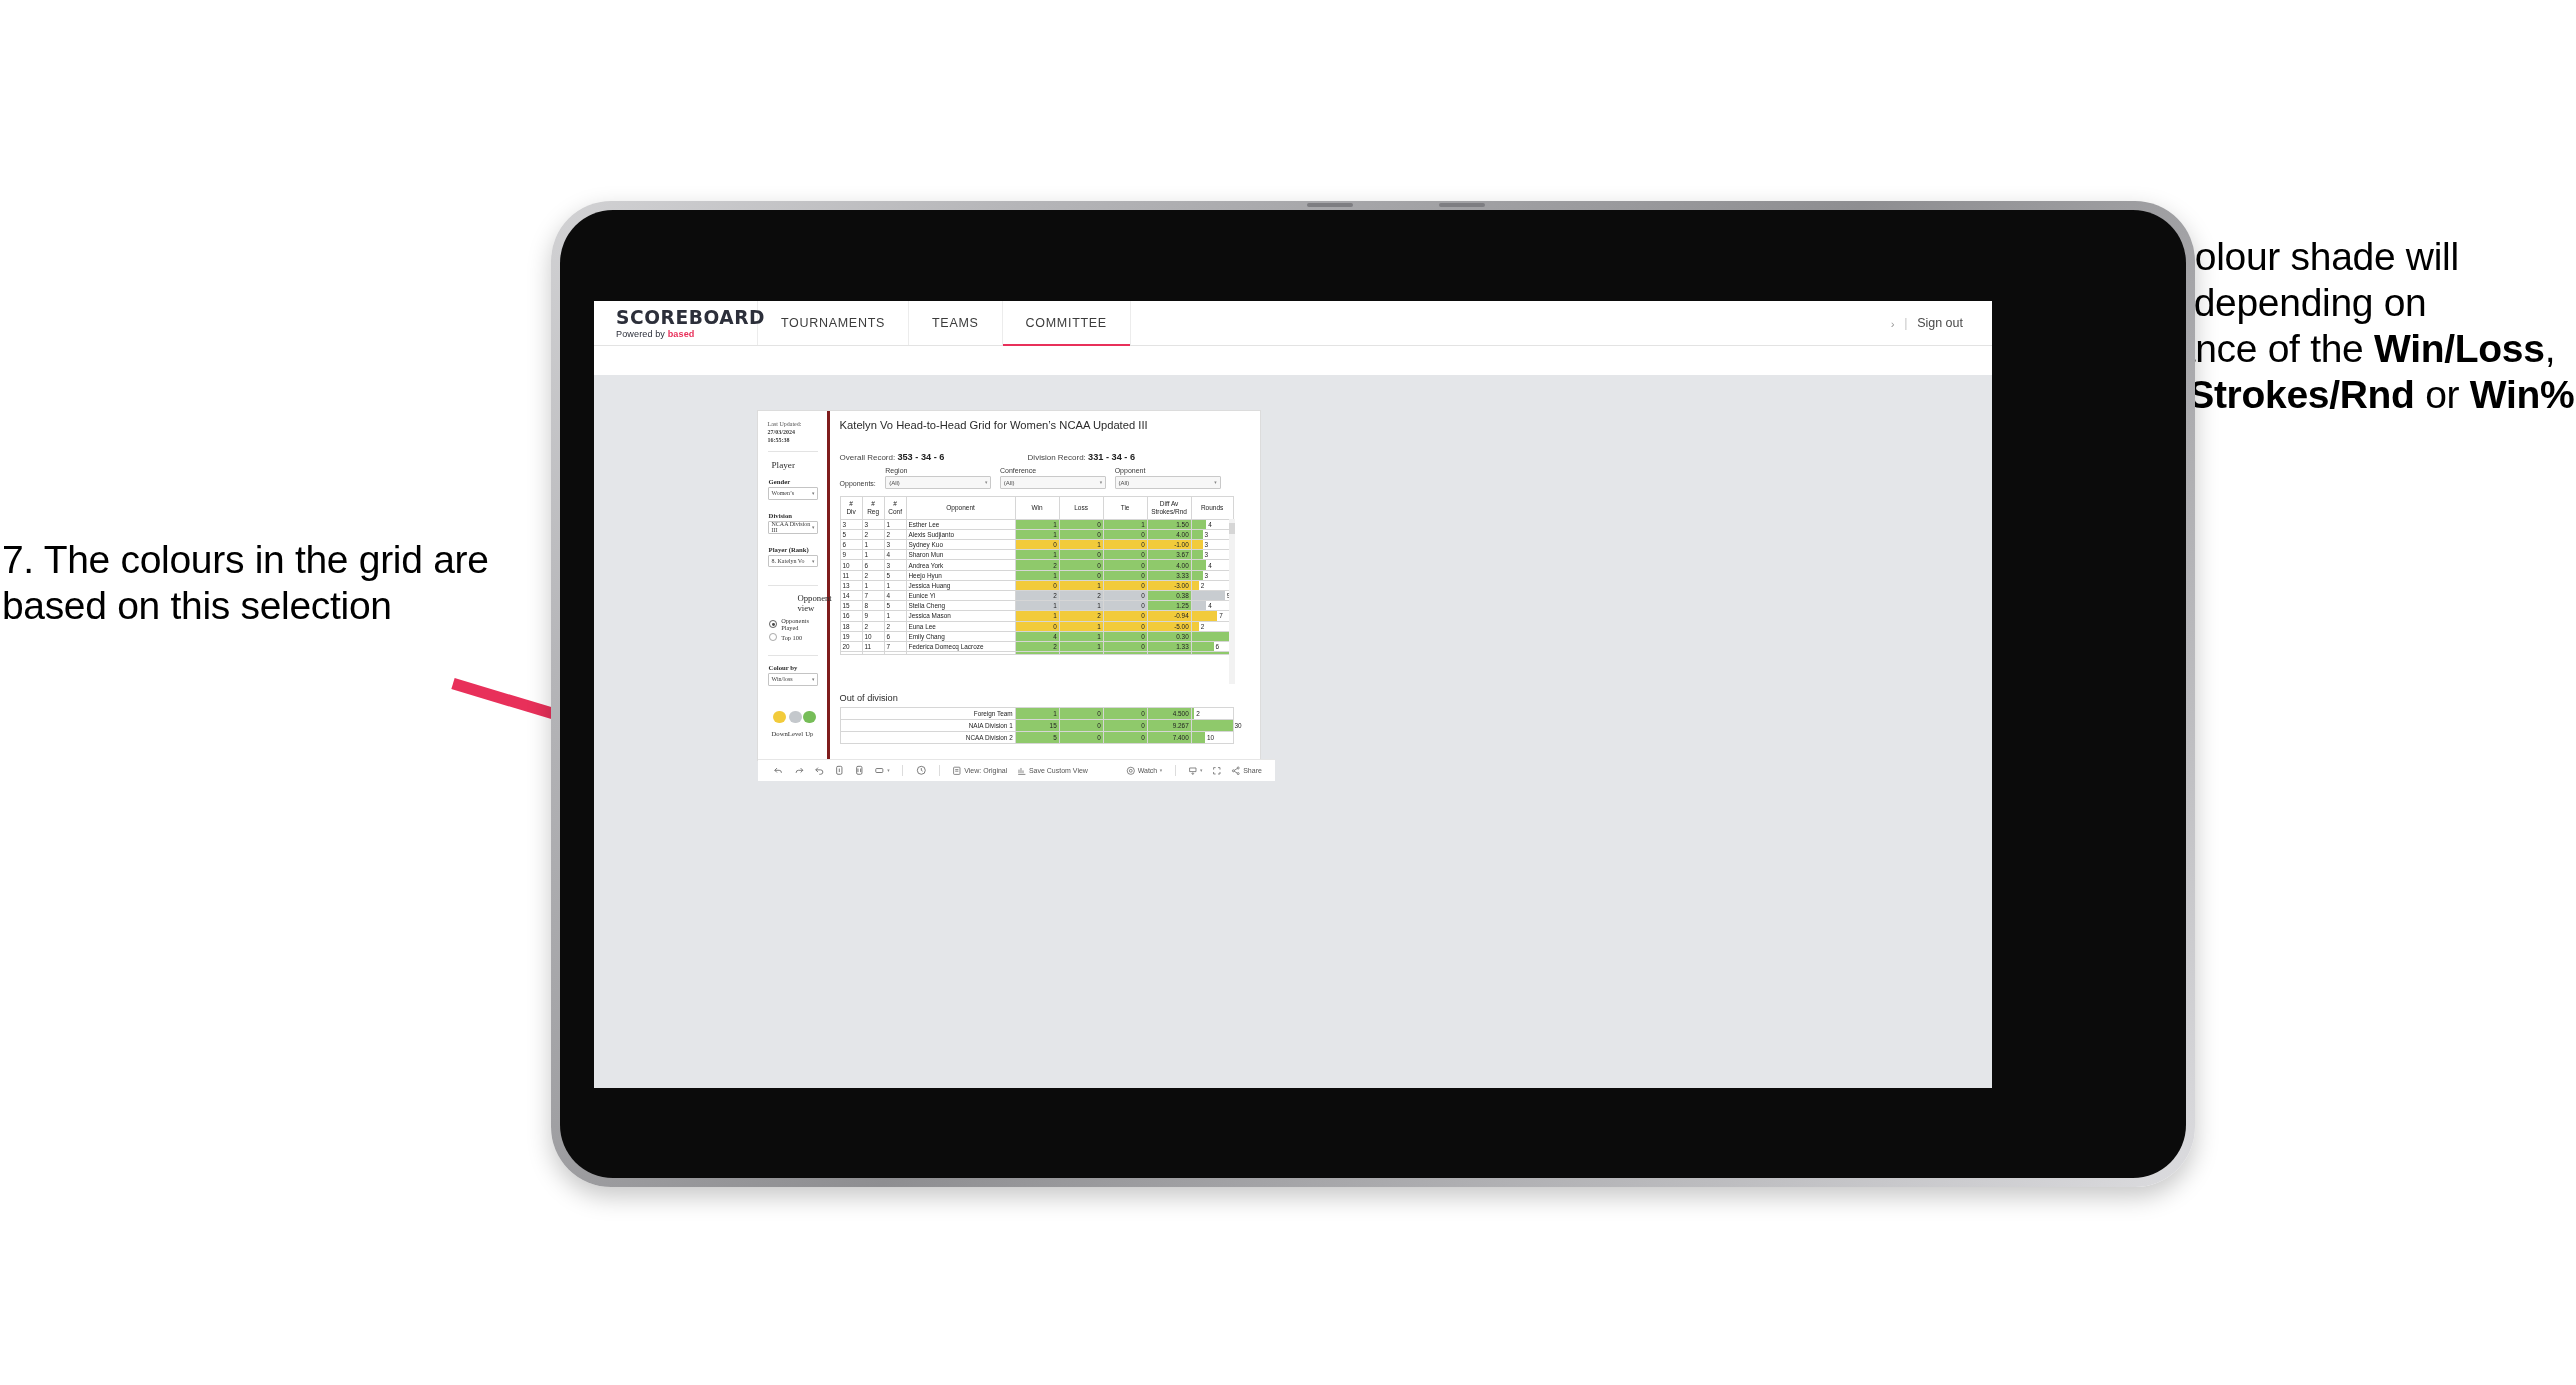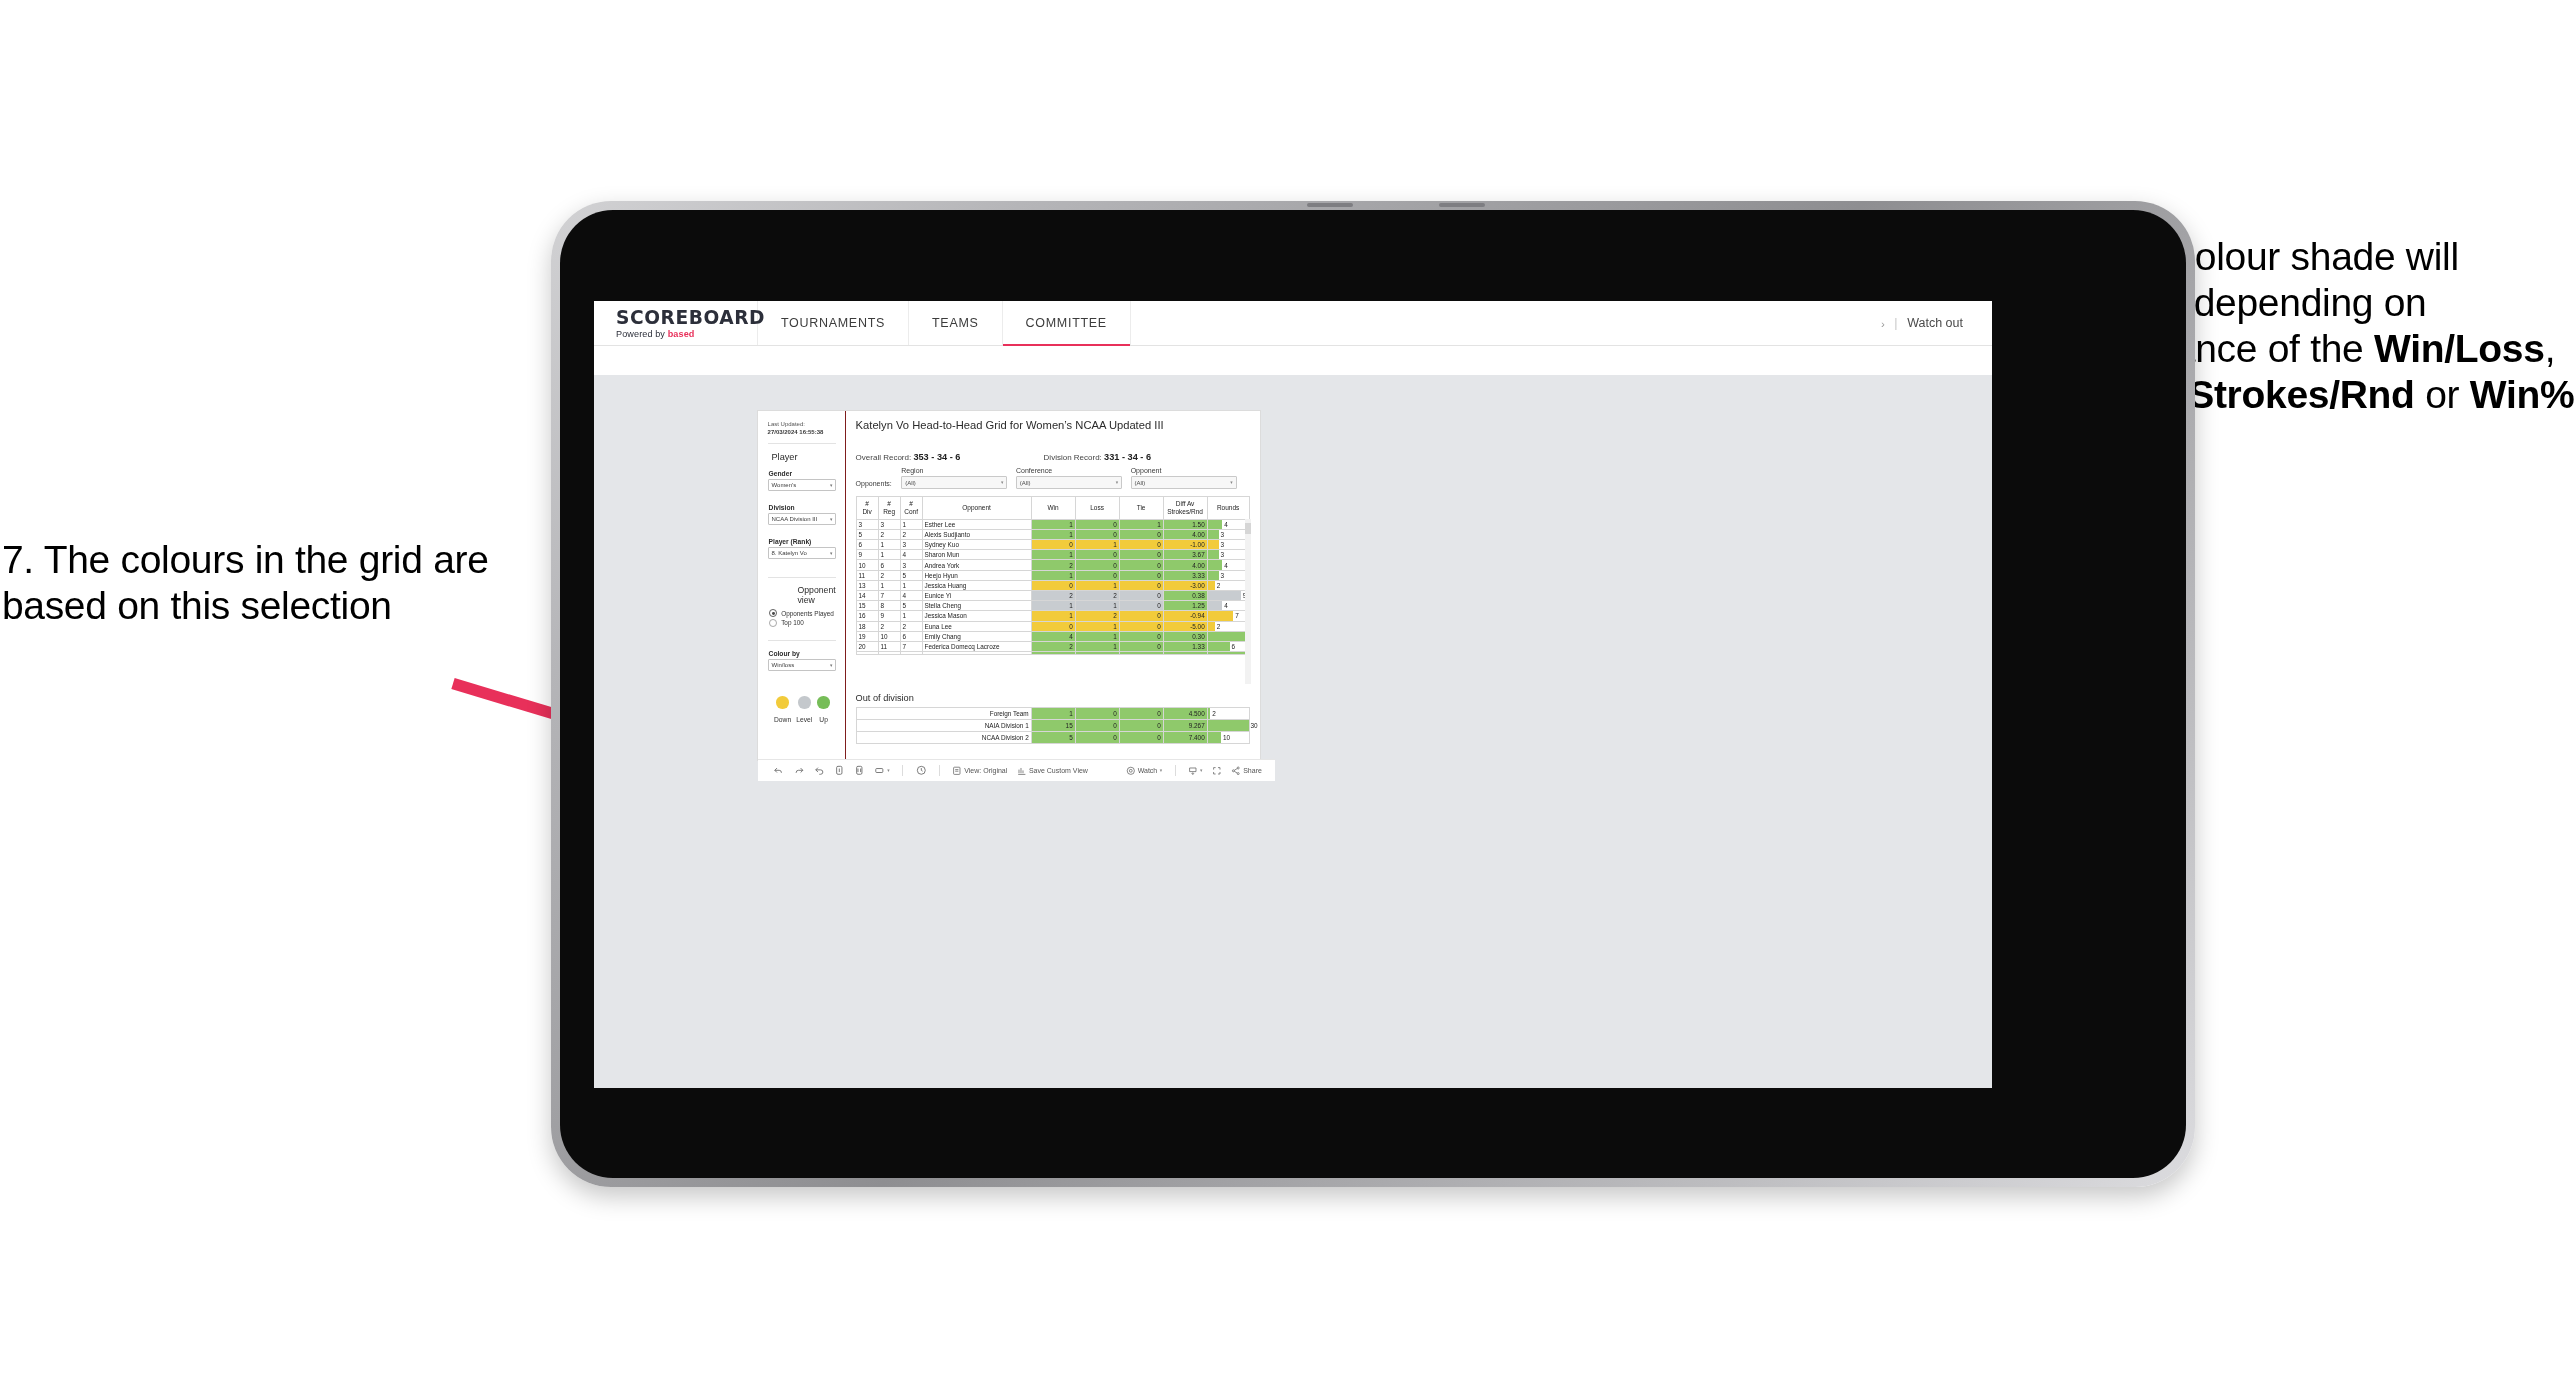--- a/index.html
+++ b/index.html
@@ -52,22 +52,22 @@
   .subtab.active{color:#e8305a;}
 
   
   .workspace{position:absolute;left:0;right:0;top:74px;bottom:0;background:#e4e6e9;}
 
   
   .sheet{position:absolute;left:164px;top:36px;width:502px;height:349px;
          background:#ffffff;box-shadow:0 0 0 1px #dcdcdc;display:flex;}
 
   
-  .sidebar{width:88px;box-sizing:border-box;padding:8.7px 8.7px 0 9.6px;
-           border-right:1px solid #7f1d1d;position:relative;}
+  .sidebar{width:72px;box-sizing:border-box;padding:8.7px 8.7px 0 9.6px;
+           border-right:3px solid #7f1d1d;position:relative;font-family:Liberation Serif, serif;}
   .lastupd{font-size:6px;color:#3a3a3a;line-height:1.35;font-weight:bold;}
   .lastupd .lbl{font-weight:normal;color:#555;}
   .hr{height:1px;background:#e3e3e3;margin:6.7px 0 0 0;}
   .sb-h{font-size:9.2px;color:#2b2b2b;margin:8.7px 0 7.7px 3.9px;}
   .sb-lbl{font-size:6.7px;color:#2b2b2b;font-weight:bold;margin:0 0 1.9px 1px;}
   .sb-sel{height:10.6px;border:1px solid #c4c4c4;background:#fff;border-radius:1px;
           display:flex;align-items:center;padding:0 2.9px;font-size:6px;color:#3a3a3a;
           justify-content:space-between;}
   .sb-sel .car{font-size:4.8px;color:#777;}
   .sb-gap{height:12.5px;}
@@ -177,21 +177,21 @@
       <div class="brand-sub"><span>Powered by </span><span class="clippd">based</span></div>
     </div>
     <div class="navtabs">
       <div class="navtab">TOURNAMENTS</div>
       <div class="navtab">TEAMS</div>
       <div class="navtab active">COMMITTEE</div>
     </div>
     <div class="nav-right">
       <span class="nav-chev">›</span>
       <span class="nav-pipe">|</span>
-      <span>Watch out</span>
+      <span>Sign out</span>
     </div>
   </div>
 
 
   <div class="workspace">
 
     <div class="sheet">
 
       <div class="sidebar">
         <div class="lastupd"><span class="lbl">Last Updated: </span><span>27/03/2024 16:55:38</span></div>

